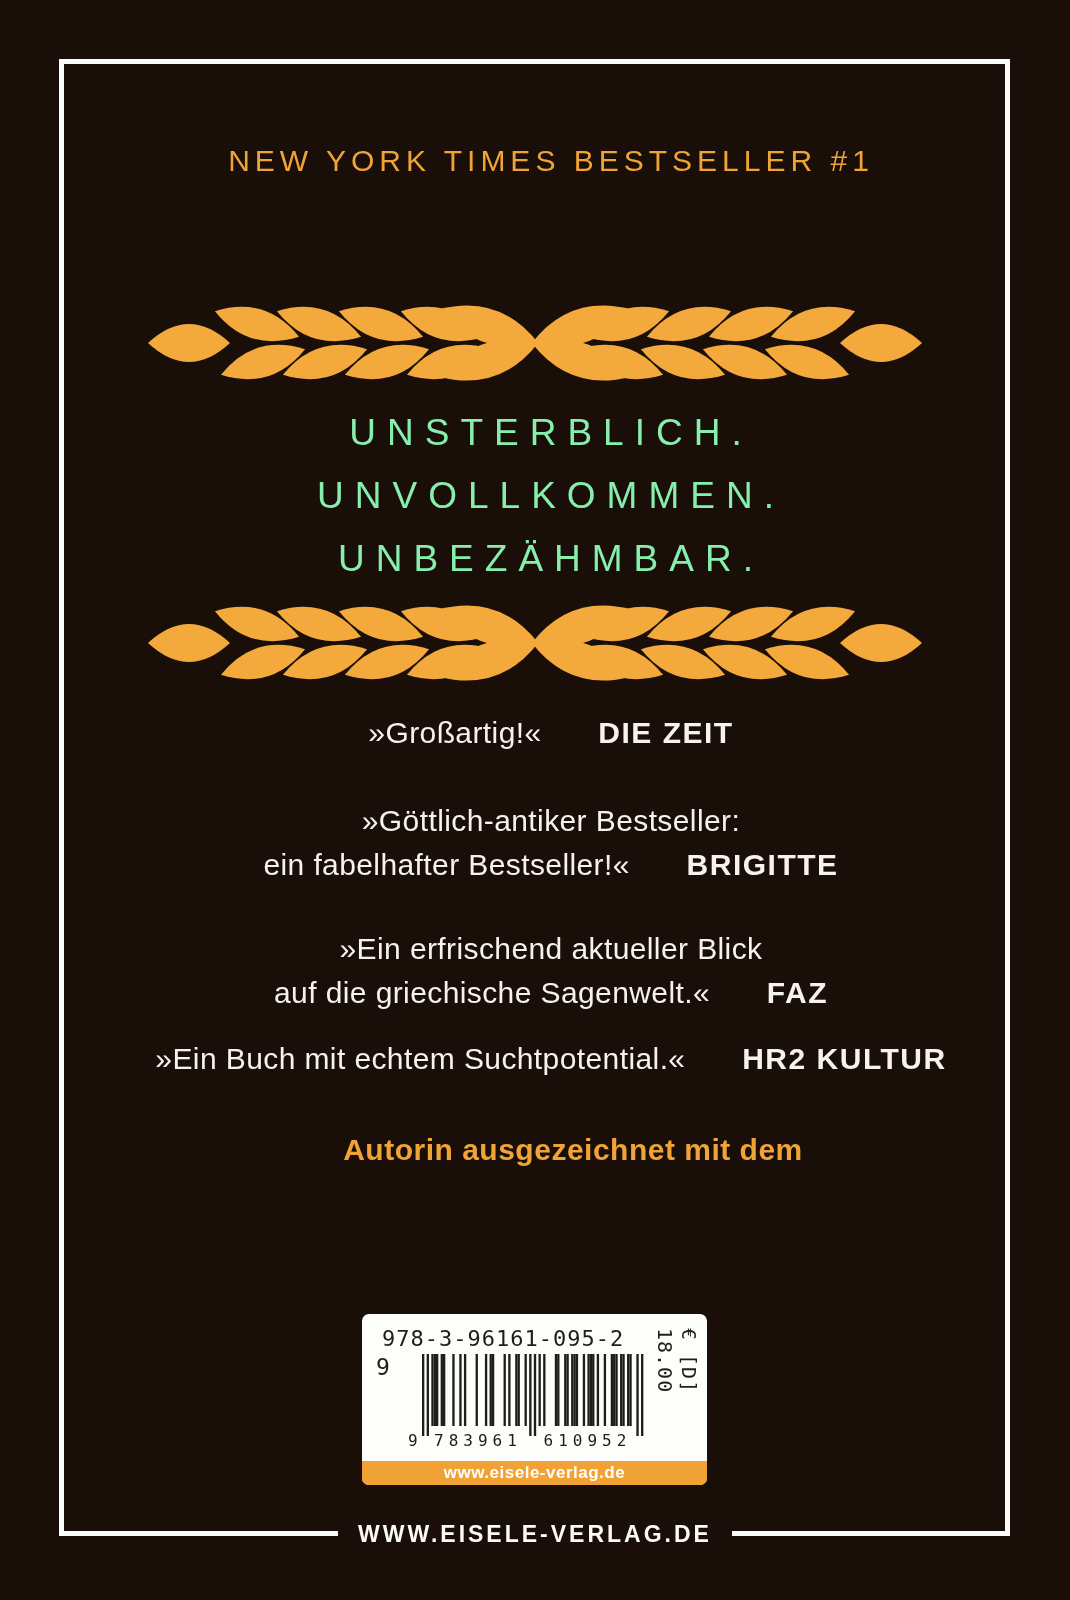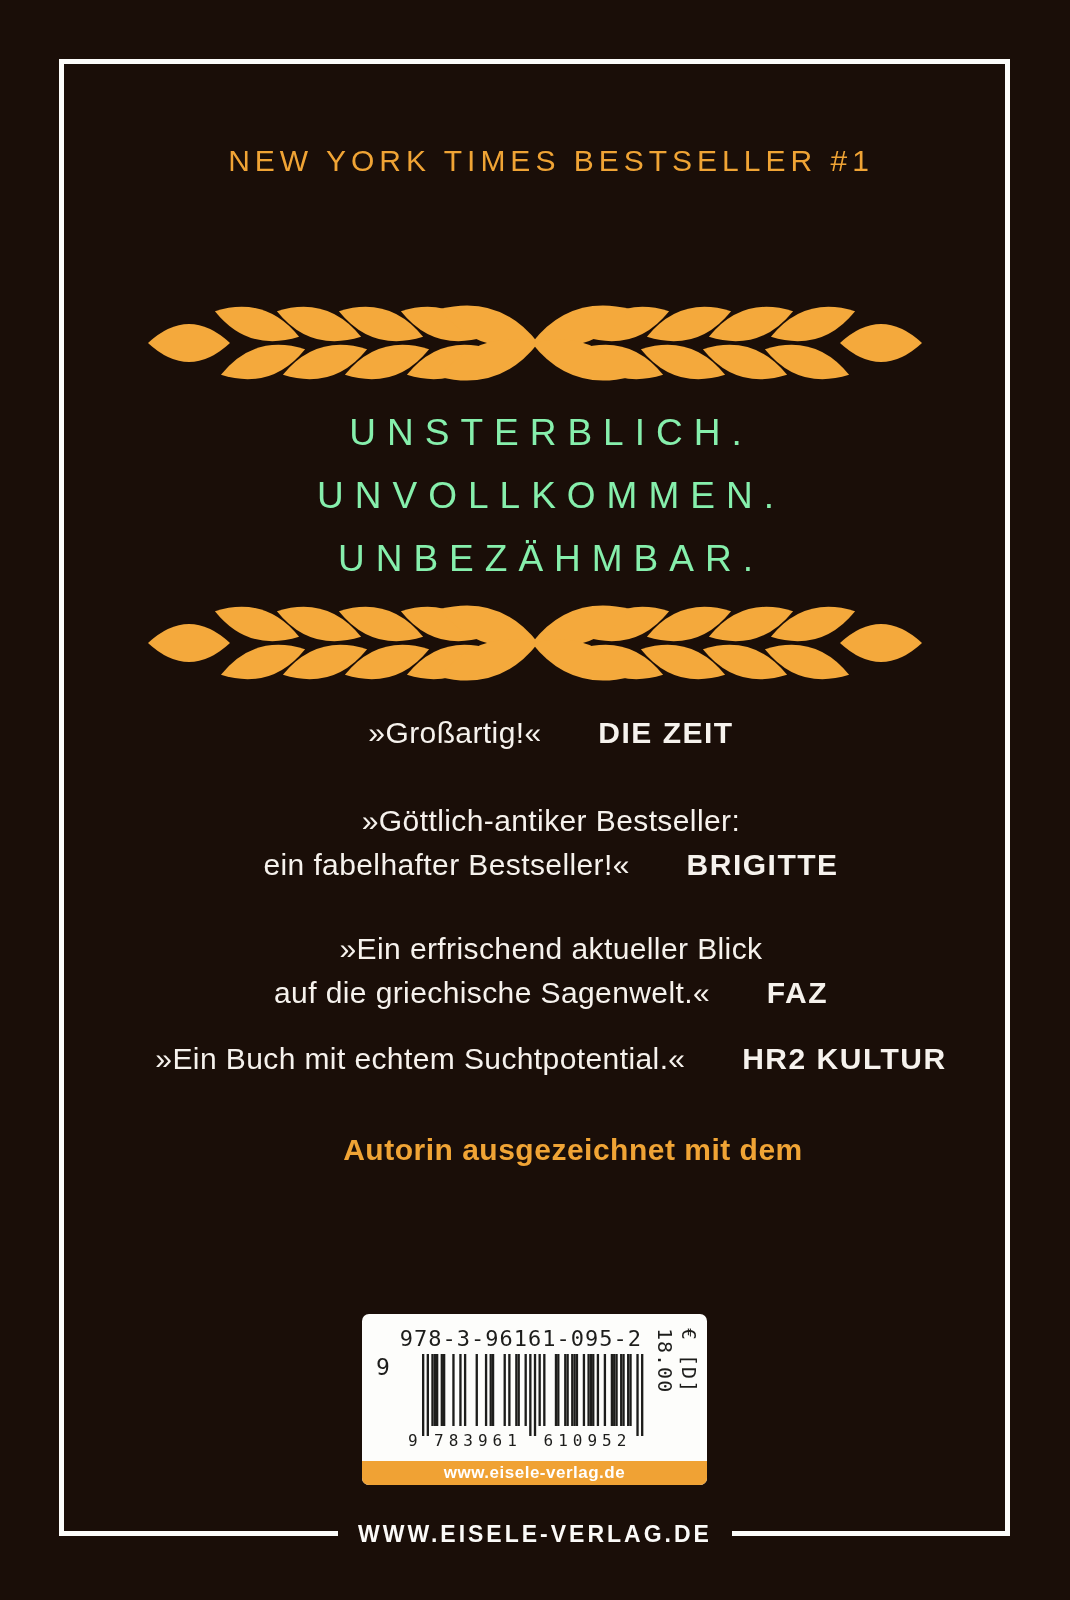--- a/index.html
+++ b/index.html
@@ -45,21 +45,21 @@
     color:#F0A435;font-weight:bold;
   }
   .award .aline{display:block;margin-left:44px;}
   
   .bc-box{
     position:absolute;left:362px;top:1314px;width:345px;height:171px;
     background:#FDFDFB;border-radius:7px;
   }
   .bc-isbn{
     position:absolute;left:20px;top:12px;width:260px;
-    text-align:right;
+    text-align:left;
     font-family:"DejaVu Sans Mono",monospace;
     font-size:22px;letter-spacing:1px;color:#1D1D1B;
   }
   .bc-nine{
     position:absolute;left:14px;top:40px;
     font-family:"DejaVu Sans Mono",monospace;
     font-size:23px;color:#1D1D1B;
   }
   .bc-bars{position:absolute;left:46px;top:40px;}
   .bc-price{

